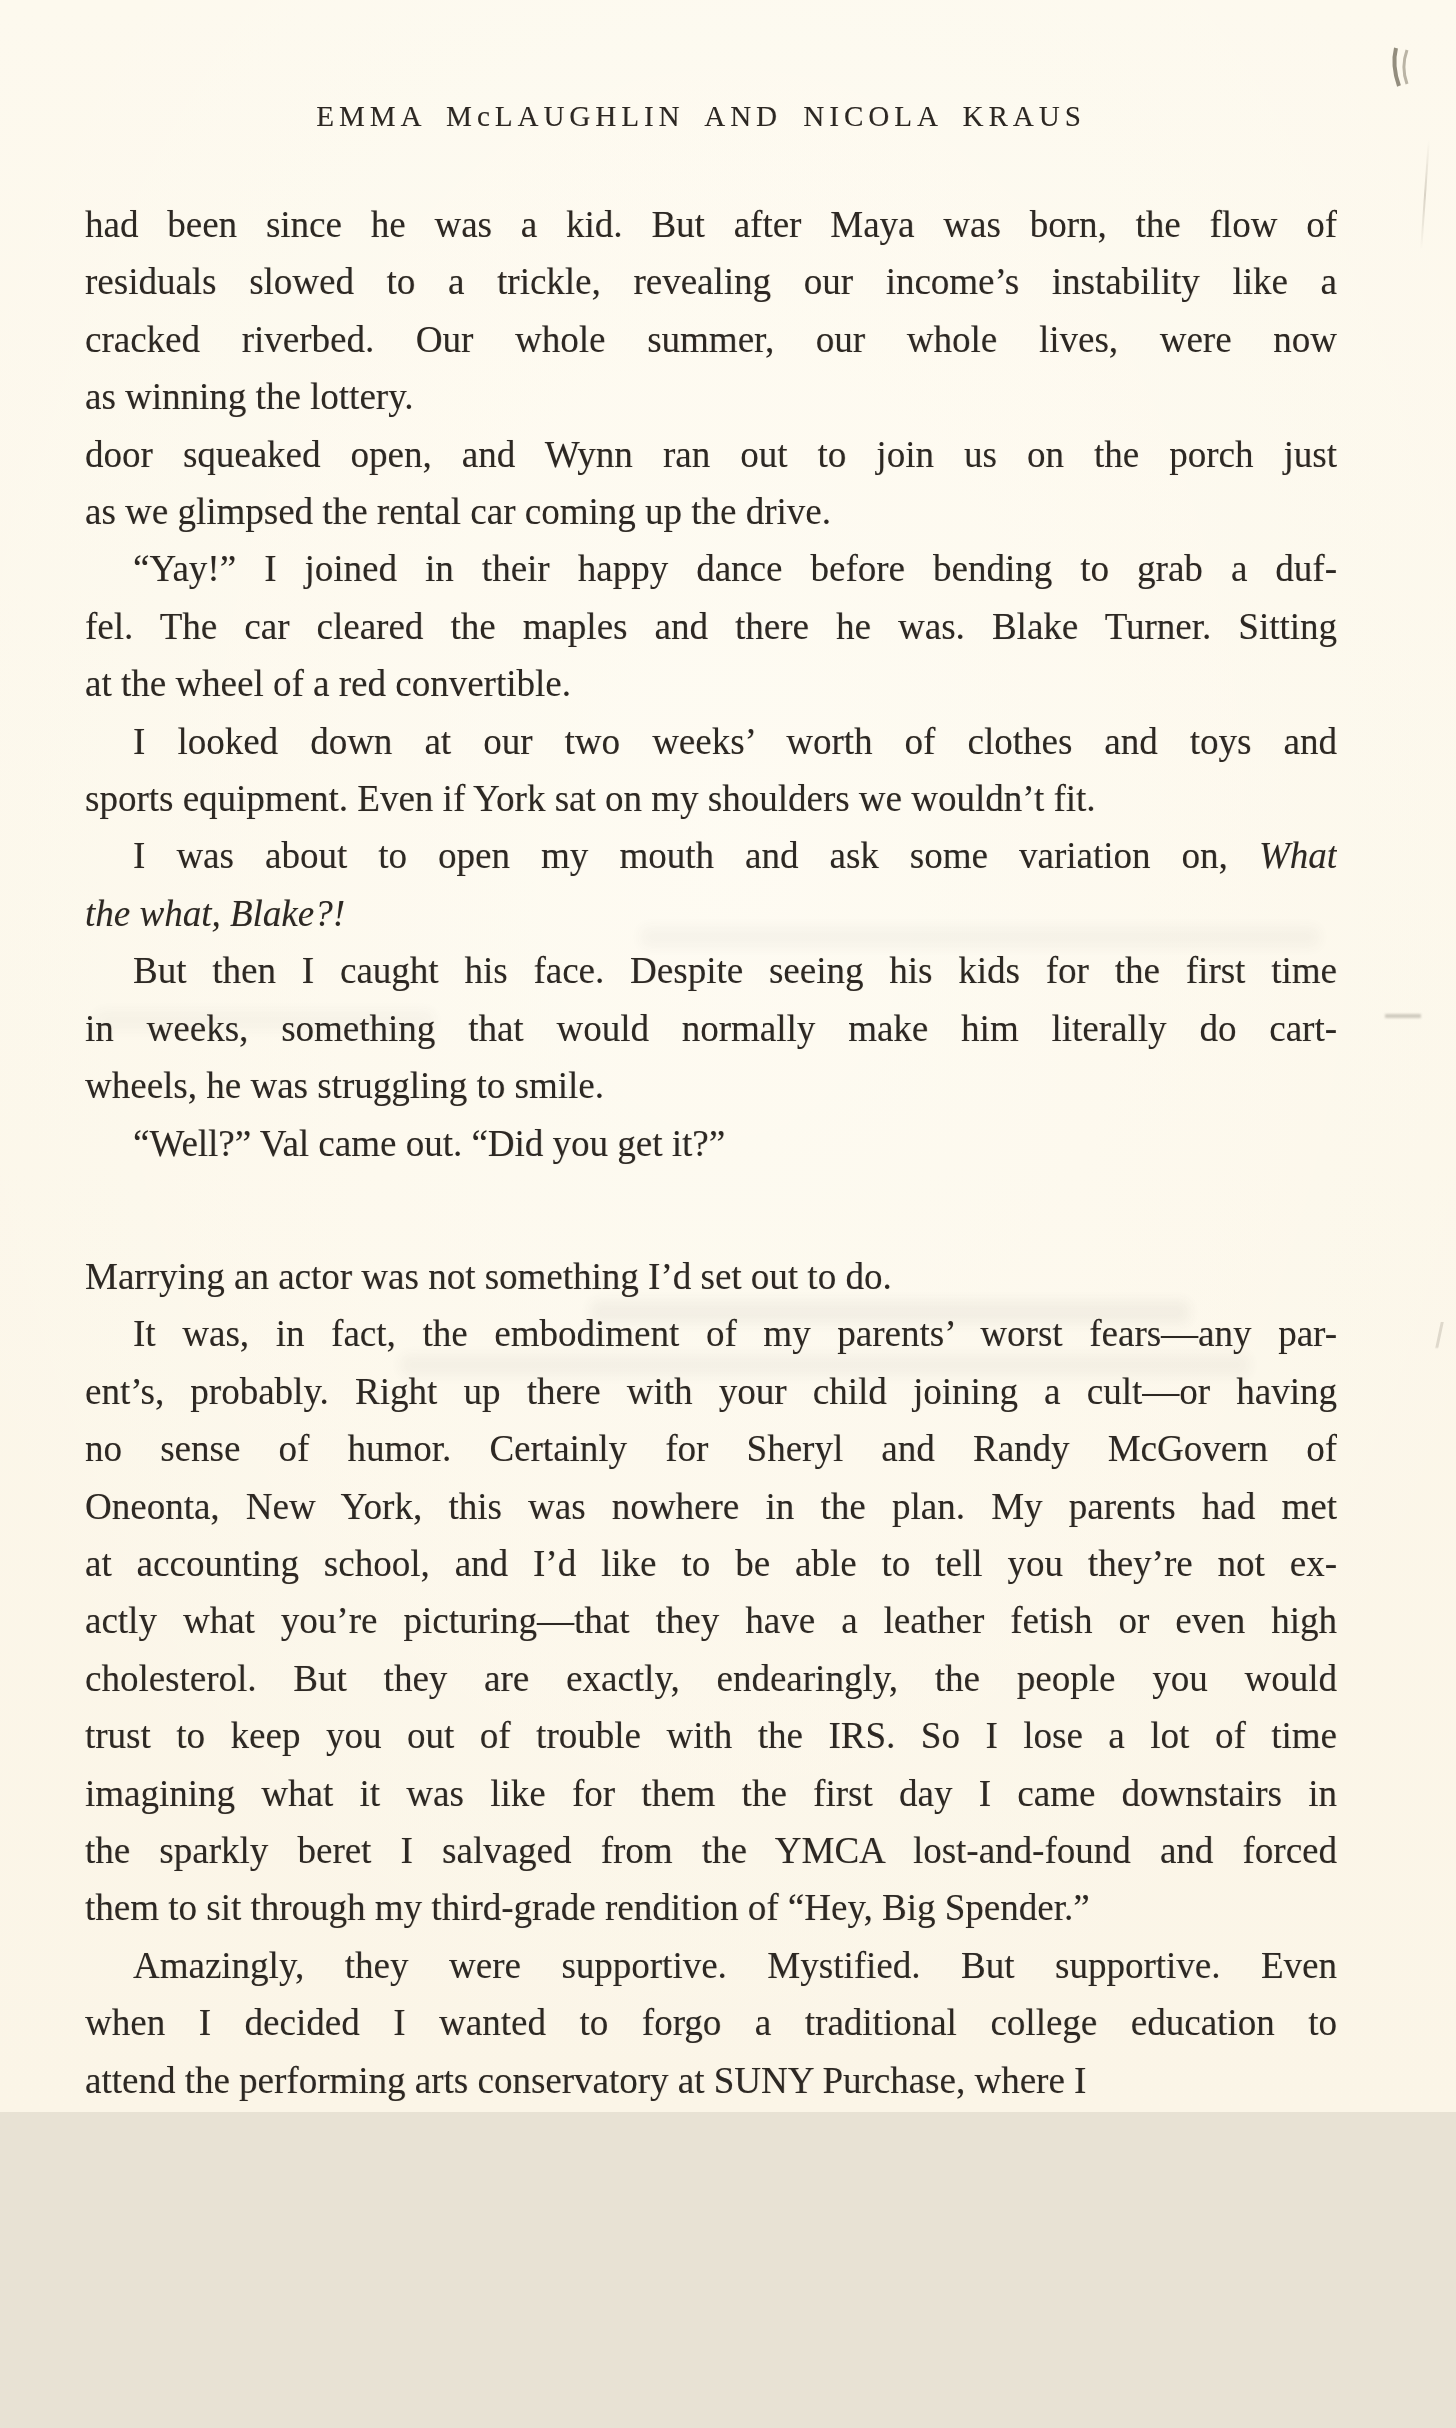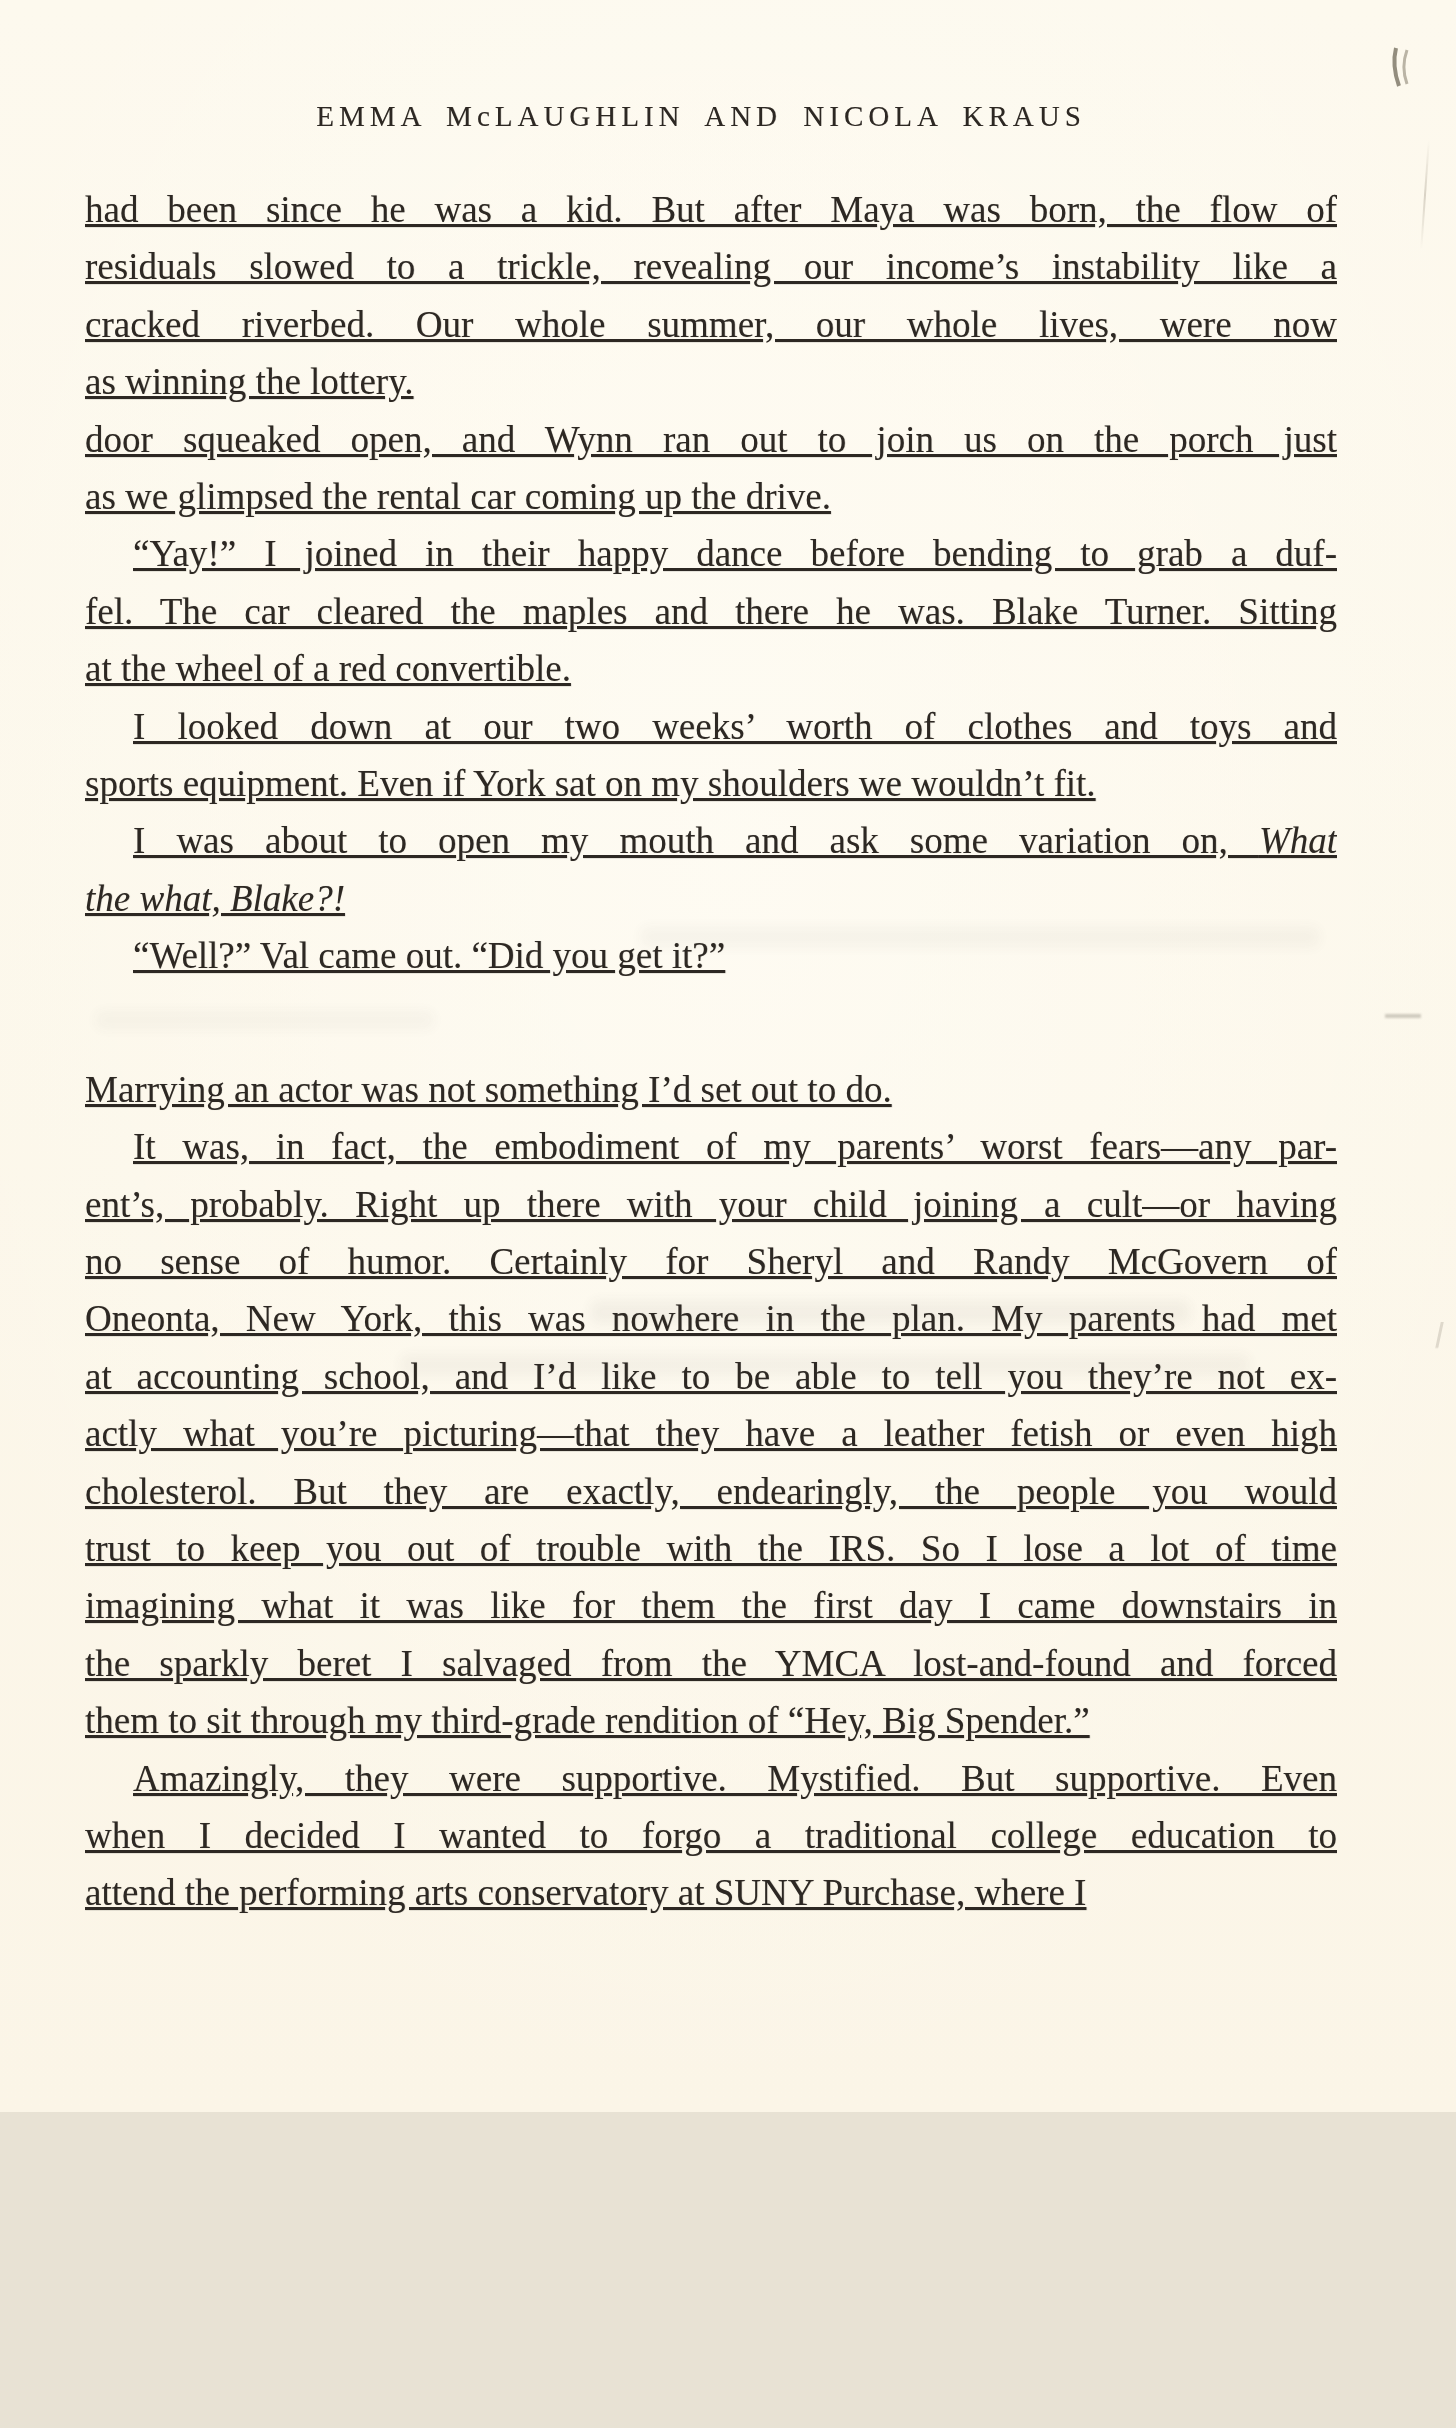--- a/index.html
+++ b/index.html
@@ -22,25 +22,24 @@
     text-align:center;
     font-size:29px;
     letter-spacing:5px;
     word-spacing:9px;
     color:var(--ink, #2d2823);
     text-shadow:0.4px 0.4px 0.6px rgba(45,40,35,0.35);
     white-space:nowrap;
   }
   .page-body {
     position:absolute;
-    top:181px; left:85px; width:1252px;
+    top:196px; left:85px; width:1252px;
     font-size:37px;
     line-height:57.4px;
     text-shadow:0.35px 0.35px 0.7px rgba(45,40,35,0.32);
-    text-decoration:underline;
   }
   .para { margin:0; }
   .para.section-break { margin-top:76px; }
   .line {
     text-align:justify;
     text-align-last:justify;
     overflow:hidden;
     white-space:normal;
   }
   .line.last { text-align-last:left; }
@@ -109,20 +108,25 @@
       </div>
       <div class="para">
         <div class="line indent"><span>I looked down at our two weeks’ worth of clothes and toys and</span></div>
         <div class="line last"><span>sports equipment. Even if York sat on my shoulders we wouldn’t fit.</span></div>
       </div>
       <div class="para">
         <div class="line indent"><span>I was about to open my mouth and ask some variation on, </span><span class="italic">What</span></div>
         <div class="line last"><span class="italic">the what, Blake?!</span></div>
       </div>
       <div class="para">
+        <div class="line indent"><span>But then I caught his face. Despite seeing his kids for the first time</span></div>
+        <div class="line"><span>in weeks, something that would normally make him literally do cart-</span></div>
+        <div class="line last"><span>wheels, he was struggling to smile.</span></div>
+      </div>
+      <div class="para">
         <div class="line last indent"><span>“Well?” Val came out. “Did you get it?”</span></div>
       </div>
       <div class="para section-break">
         <div class="line last"><span>Marrying an actor was not something I’d set out to do.</span></div>
       </div>
       <div class="para">
         <div class="line indent"><span>It was, in fact, the embodiment of my parents’ worst fears—any par-</span></div>
         <div class="line"><span>ent’s, probably. Right up there with your child joining a cult—or having</span></div>
         <div class="line"><span>no sense of humor. Certainly for Sheryl and Randy McGovern of</span></div>
         <div class="line"><span>Oneonta, New York, this was nowhere in the plan. My parents had met</span></div>

